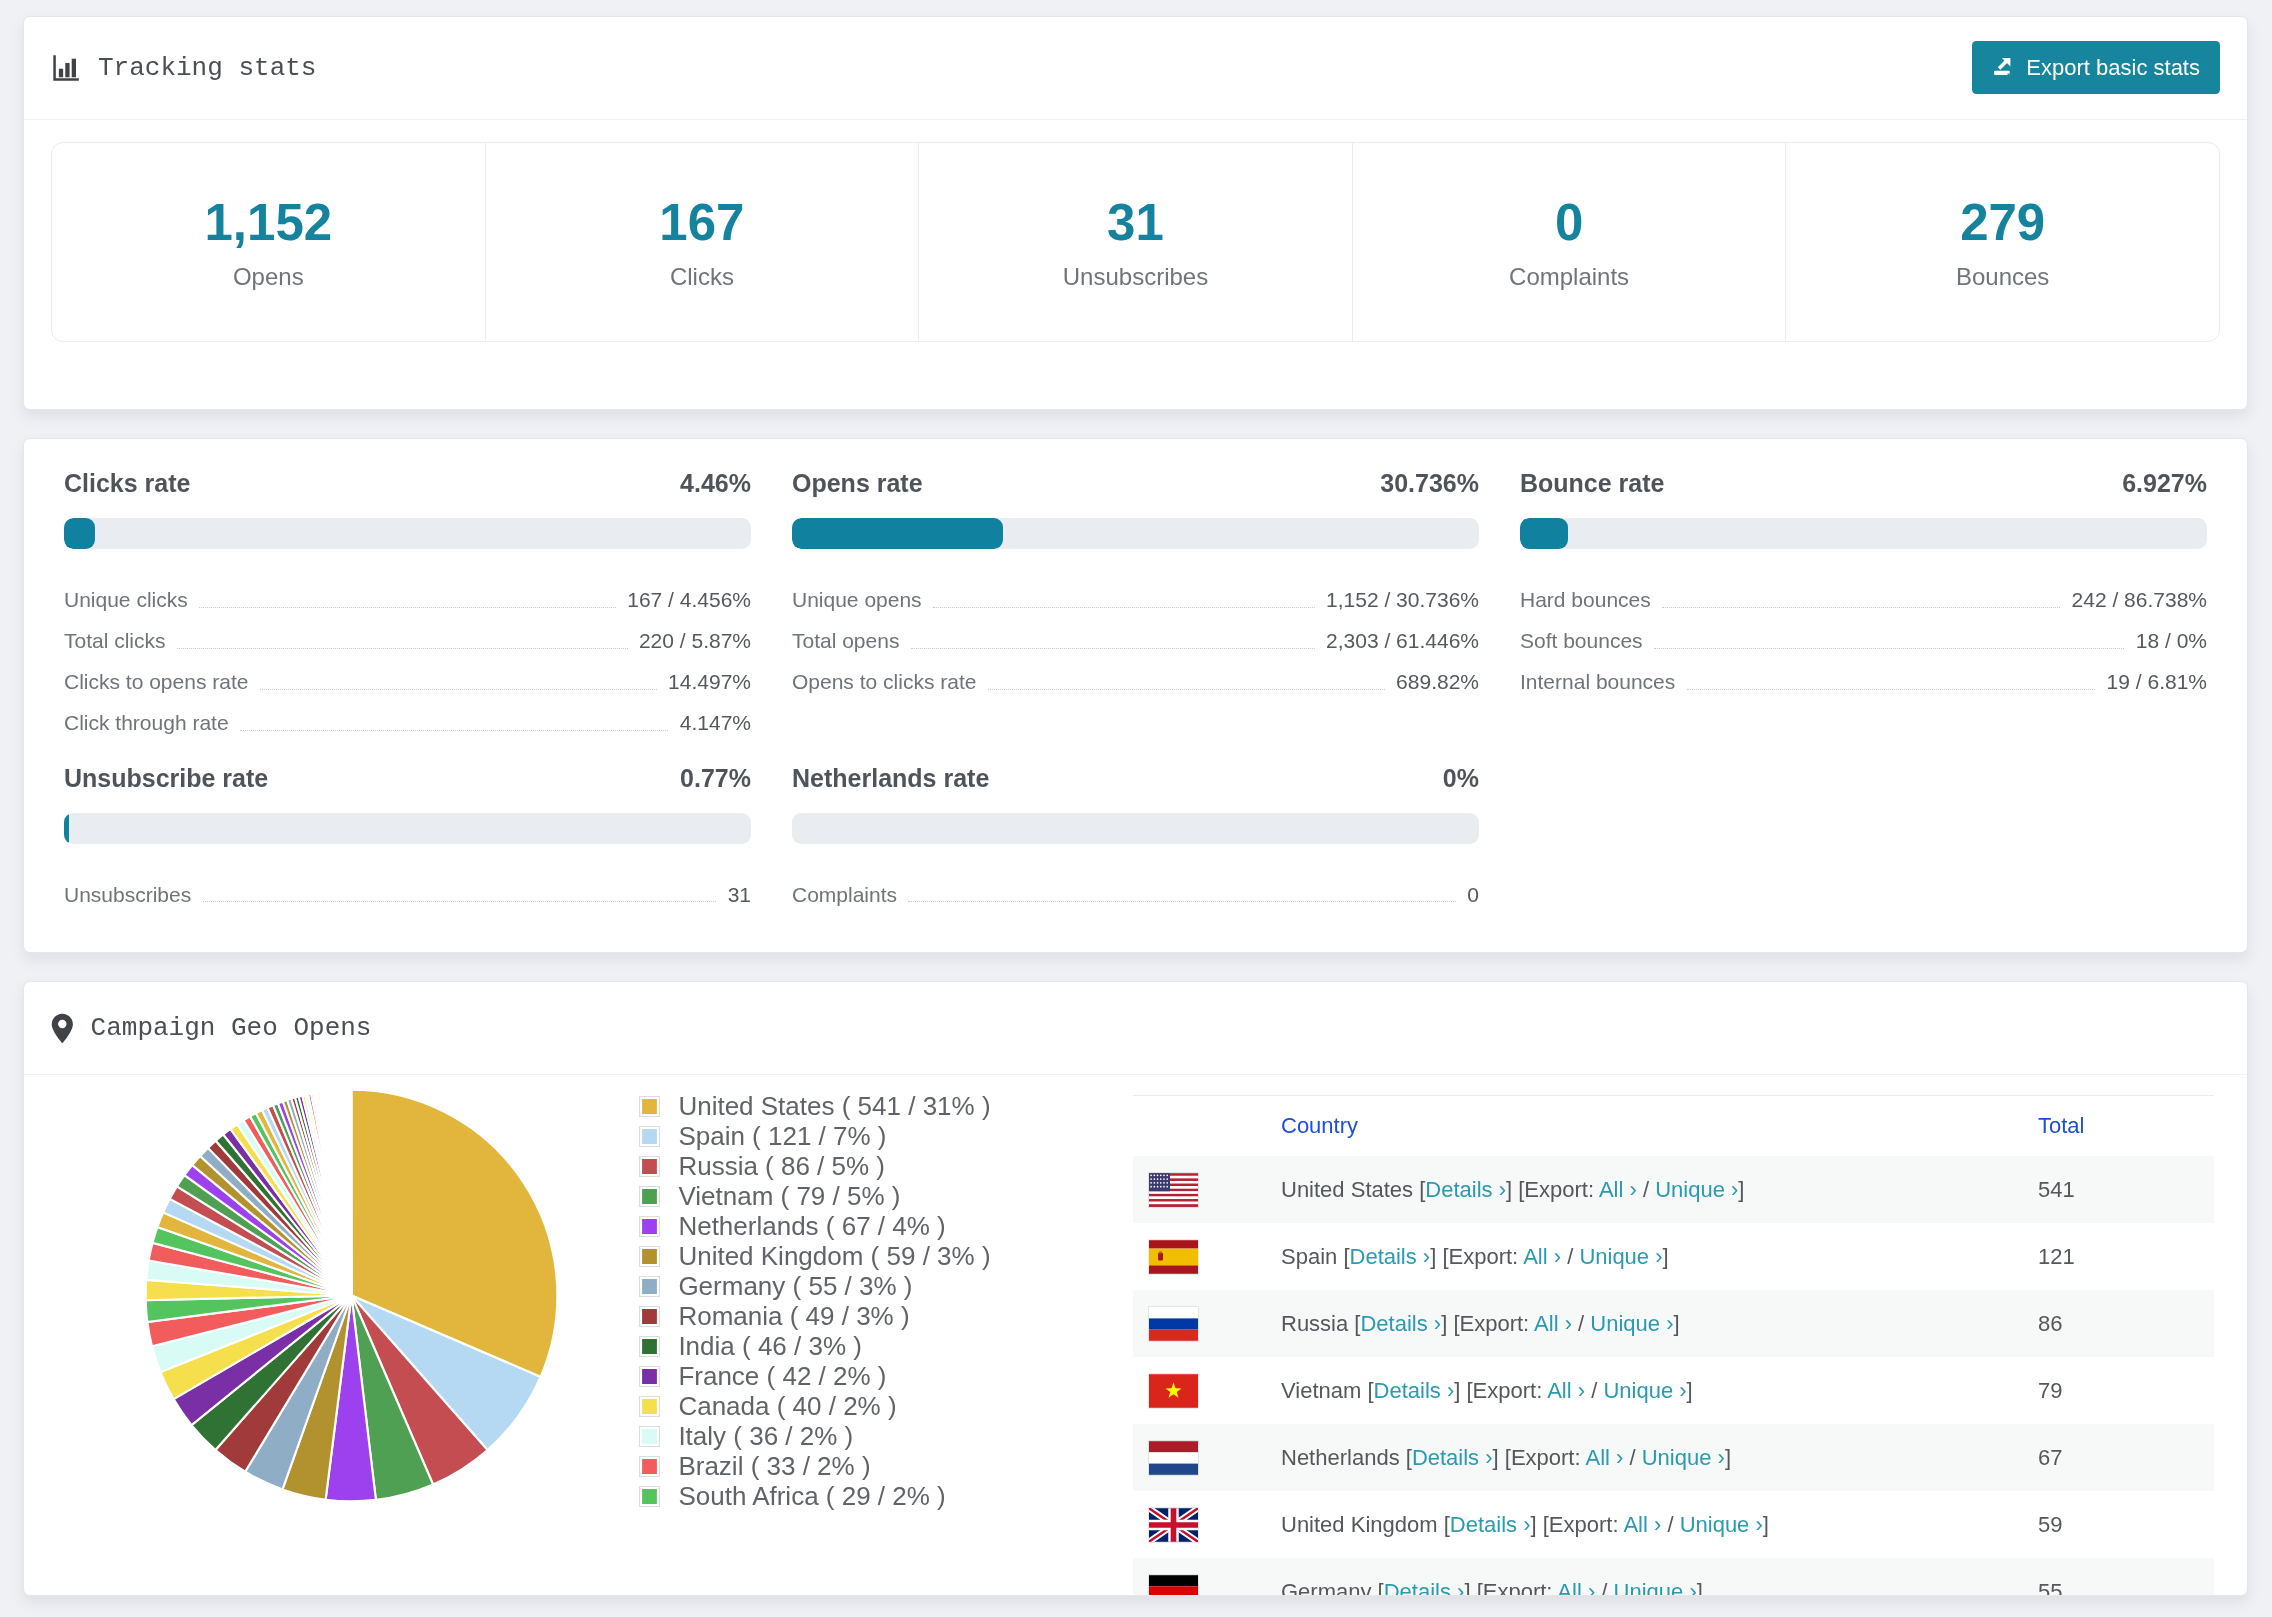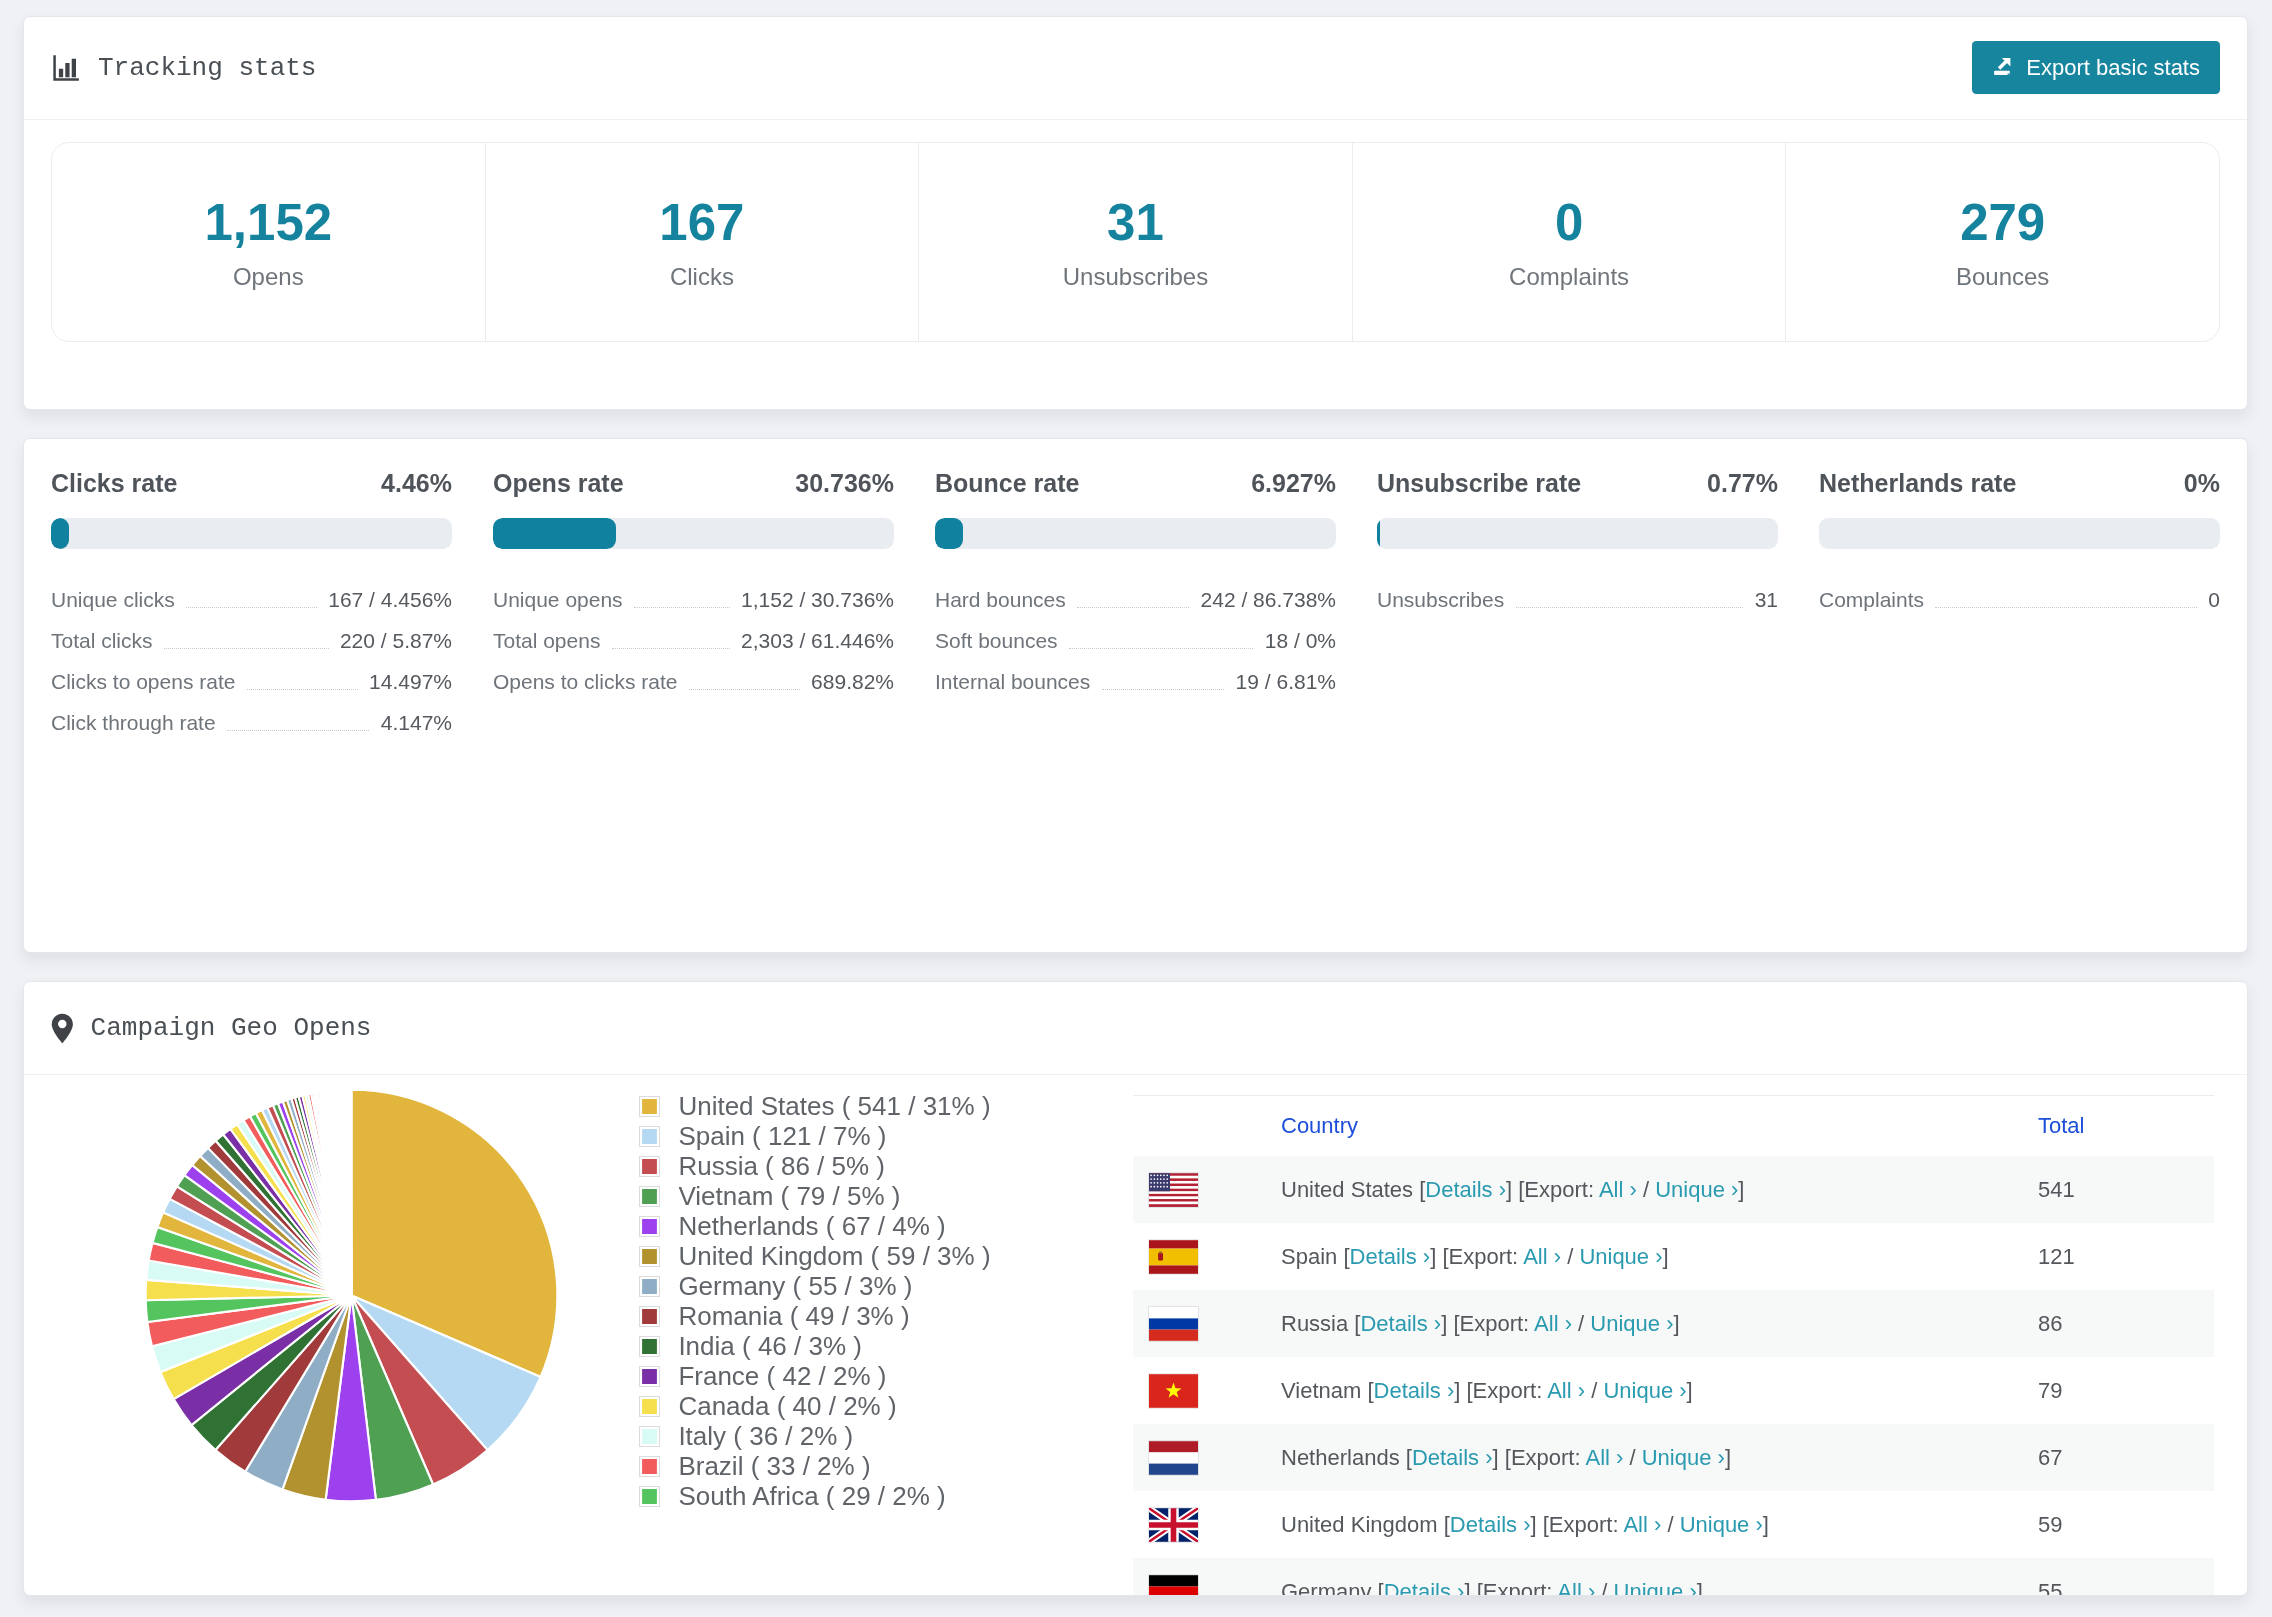--- a/index.html
+++ b/index.html
@@ -24,28 +24,28 @@
   .card-title .icon{display:flex;align-items:center;}
   .divider{border-top:1.4px solid #f0f0f2;}
 
   .export-btn{
     display:flex;align-items:center;gap:11.3px;cursor:pointer;
     background:#17859e;color:#fff;border:none;border-radius:4.2px;
     font-size:22px;padding:12px 20px;font-family:inherit;
   }
 
   
-  .summary{display:flex;margin:22.6px 27px;border:1.4px solid #ececef;border-radius:18px;height:198px;background:#fff;}
+  .summary{display:flex;margin:22.6px 27px;border:1.4px solid #ececef;border-radius:12px;height:198px;background:#fff;}
   .sum-cell{flex:1;display:flex;flex-direction:column;align-items:center;justify-content:center;border-right:1.4px solid #ececef;}
   .sum-cell:last-child{border-right:none;}
   .sum-value{font-size:51px;font-weight:bold;color:#15829e;}
   .sum-label{font-size:24px;color:#6f757a;margin-top:11.3px;}
 
   
-  .rates-grid{display:grid;grid-template-columns:repeat(5,1fr);column-gap:41px;row-gap:28px;padding:30px 27px;}
+  .rates-grid{display:grid;grid-template-columns:repeat(3,1fr);column-gap:41px;row-gap:28px;padding:30px 40px;}
   .rate-head{display:flex;justify-content:space-between;align-items:baseline;}
   .rate-title,.rate-value{font-size:25px;font-weight:bold;color:#4f545a;}
   .rate-bar{margin-top:20px;height:31px;background:#e9ecf0;border-radius:9.2px;overflow:hidden;}
   .rate-fill{height:100%;background:#1181a0;border-radius:9.2px;}
   .rate-rows{margin-top:22.6px;}
   .detail-row{display:flex;align-items:flex-end;height:41px;}
   .detail-label{font-size:21px;color:#6e747a;line-height:1.15;white-space:nowrap;}
   .detail-value{font-size:21px;color:#55595e;line-height:1.15;white-space:nowrap;}
   .leader{flex:1;border-bottom:1.4px dotted #c9cbcf;margin:0 11.3px 5px 11.3px;}
 

